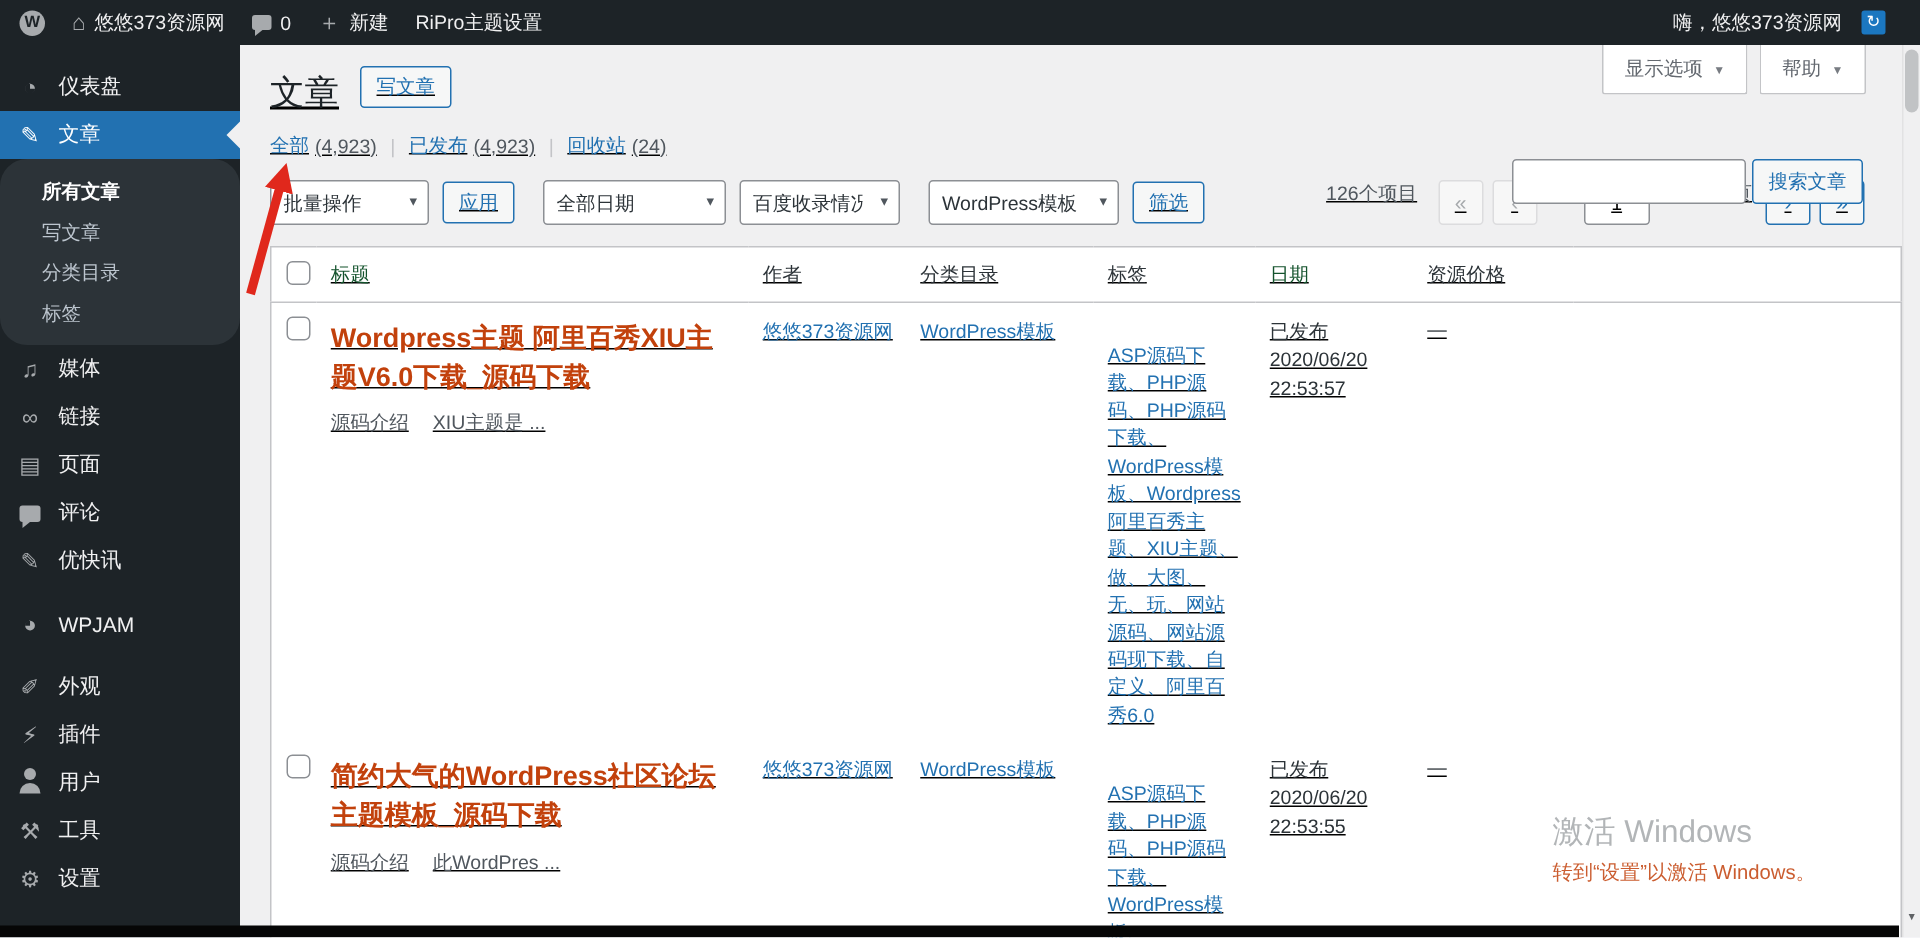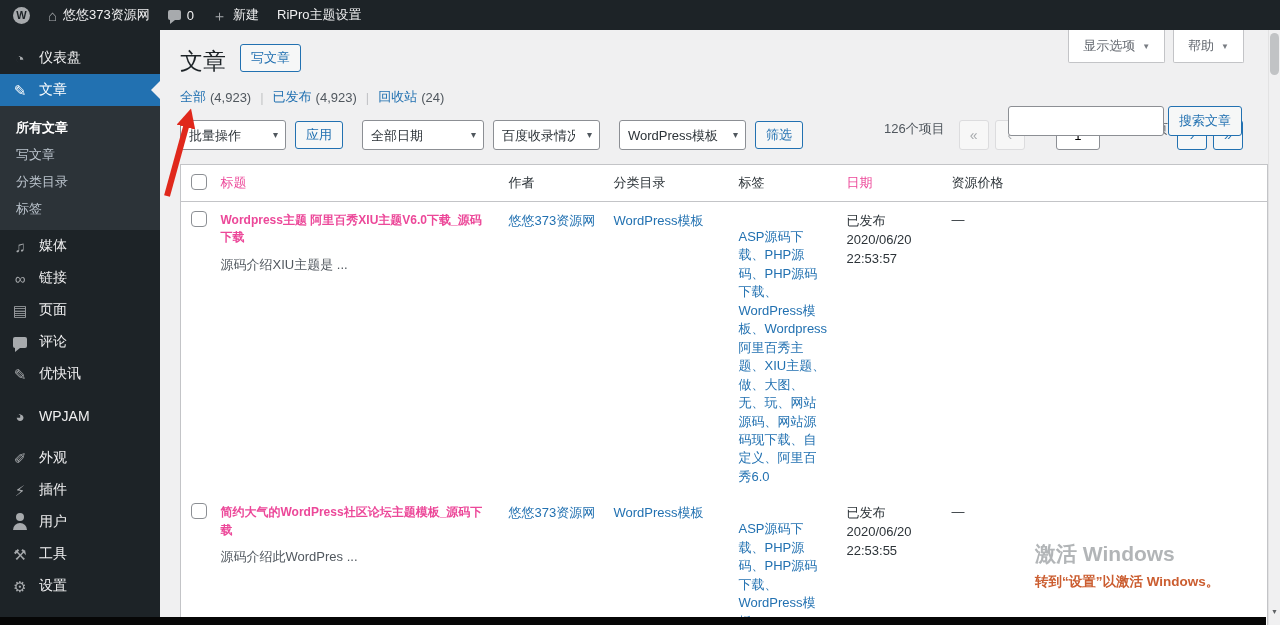--- a/index.html
+++ b/index.html
@@ -24,32 +24,32 @@
 
   
   .sidebar { position:absolute; top:30px; left:0; bottom:0; width:160px; background:#1d2327; color:#f0f0f1;
     font-size:14px; padding-top:12px; z-index:40; }
   .menu-item { display:flex; align-items:center; gap:9px; padding:0 8px 0 10px; height:32px; color:#f0f0f1; cursor:pointer; }
   .menu-item .mi { width:20px; text-align:center; color:#a7aaad; font-size:15px; line-height:1; flex:0 0 20px; }
   .menu-item.active { background:#2271b1; color:#fff; position:relative; }
   .menu-item.active .mi { color:#fff; }
   .menu-item.active::after { content:""; position:absolute; right:0; top:50%; margin-top:-9px;
     border:9px solid transparent; border-right-color:#f0f0f1; }
-  .submenu { background:#2c3338; padding:8px 4px; }
+  .submenu { background:#2c3338; padding:8px 16px;border-radius:18px; }
   .submenu-item { padding:5px 12px; color:#bcc5ce; font-size:13px; line-height:17px; cursor:pointer; }
   .submenu-item.current { color:#fff; font-weight:bold; }
   .menu-sep { height:10px; }
   .mi-bubble-wrap { display:flex; justify-content:center; }
   .mi .cs-bubble { width:14px; height:11px; }
   .mi-person { position:relative; width:18px; height:17px; display:inline-block; }
   .mi-person::before { content:""; position:absolute; left:5px; top:0; width:8px; height:8px; border-radius:50%; background:#a7aaad; }
   .mi-person::after { content:""; position:absolute; left:2px; top:10px; width:14px; height:7px; border-radius:7px 7px 0 0; background:#a7aaad; }
 
   
-  .content { position:absolute; left:160px; top:30px; right:12px; bottom:0; background:#f0f0f1; padding:0 0 0 20px; }
+  .content { position:absolute; left:160px; top:30px; right:12px; bottom:0; background:#f0f0f1; padding:0 0 0 20px;text-decoration:underline; }
 
   .screen-meta { position:absolute; top:0; right:24px; display:flex; gap:8px; z-index:10; }
   .meta-tab { background:#fff; border:1px solid #c3c4c7; border-top:none; border-radius:0 0 2px 2px;
     padding:7px 14px; font-size:13px; color:#646970; display:flex; gap:7px; align-items:center; cursor:pointer; }
   .meta-arr { font-size:8px; color:#787c82; }
 
   .heading-row { padding-top:16px; display:flex; align-items:center; }
   .page-title { font-size:23px; font-weight:400; color:#1d2327; line-height:30px; }
   .btn { display:inline-flex; align-items:center; justify-content:center; background:#f6f7f7; border:1px solid #2271b1;
     color:#2271b1; border-radius:3px; padding:0 10px; height:28px; font-size:13px; cursor:pointer; white-space:nowrap; }
@@ -76,34 +76,34 @@
   .displaying-num { margin-right:8px; color:#50575e; }
   .page-btn { width:30px; height:30px; display:flex; align-items:center; justify-content:center; border-radius:3px; font-size:14px; cursor:default; }
   .page-btn.disabled { background:#f7f7f7; border:1px solid #dcdcde; color:#a7aaad; }
   .page-btn.enabled { background:#f6f7f7; border:1px solid #2271b1; color:#2271b1; cursor:pointer; }
   .paging-label { margin:0 3px; }
   .current-page-input { width:44px; height:30px; text-align:center; border:1px solid #8c8f94; border-radius:3px; font-size:13px; font-family:inherit; }
 
   
   .posts-table { width:100%; border-collapse:collapse; background:#fff; margin-top:14px; border:1px solid #c3c4c7; table-layout:fixed; }
   .posts-table thead th { text-align:left; padding:8px 10px; font-size:13px; font-weight:400; color:#2c3338; border-bottom:1px solid #c3c4c7; }
-  .posts-table th.sortable { color:#ec4899; cursor:pointer; }
+  .posts-table th.sortable { color:#14532d; cursor:pointer; }
   .posts-table td { padding:10px 8px 8px 10px; vertical-align:top; font-size:13px; color:#2c3338; word-break:break-word; }
   .cb-cell { padding-top:9px !important; }
   .wp-cb { width:16px; height:16px; appearance:none; -webkit-appearance:none; border:1px solid #8c8f94; border-radius:4px; background:#fff; cursor:pointer; display:inline-block; }
-  .row-title { color:#ec4899; font-weight:bold; font-size:12px; line-height:1.45; cursor:pointer; }
+  .row-title { color:#c2410c; font-weight:bold; font-size:18px; line-height:1.45; cursor:pointer; }
   .row-excerpt { margin-top:9px; color:#50575e; }
-  .ex-label { color:#50575e; }
+  .ex-label { margin-right:16px; color:#50575e; }
   .link { color:#2271b1; cursor:pointer; }
   .tags-text { display:block; line-height:1.42;margin-top:16px; }
   .date-cell div { line-height:1.45; }
 
   
   .arrow-overlay { position:absolute; left:0; top:0; width:1280px; height:625px; pointer-events:none; z-index:60; }
-  .watermark { position:absolute; left:1035px; top:540px; z-index:30; pointer-events:none;font-weight:bold; }
+  .watermark { position:absolute; left:1035px; top:540px; z-index:30; pointer-events:none; }
   .wm1 { font-size:21px; color:#9fa3a6; opacity:.8; }
   .wm2 { font-size:13.5px; color:#c2410c; opacity:.85; margin-top:5px; }
 
   .scrollbar { position:absolute; top:30px; right:0; width:12px; bottom:0; background:#f0f0f1; border-left:1px solid #e2e2e3; z-index:45; }
   .scroll-thumb { position:absolute; top:3px; left:1px; width:9px; height:42px; background:#c1c3c5; border-radius:5px; cursor:pointer; }
   .scroll-arrow { position:absolute; bottom:10px; left:0; width:11px; text-align:center; font-size:7px; color:#5f6265; }
   .bottom-strip { position:absolute; left:0; bottom:0; width:1266px; height:8px; background:#060606; z-index:70; }
 </style>
 </head>
 <body>
@@ -122,20 +122,26 @@
       <span class="ab-item">
         <span class="cs-bubble"></span>
         <span>0</span>
       </span>
       <span class="ab-item">
         <span class="ab-icon">＋</span>
         <span>新建</span>
       </span>
       <span class="ab-item">
         <span>RiPro主题设置</span>
+      </span>
+    </div>
+    <div class="ab-right">
+      <span class="ab-item">
+        <span>嗨，悠悠373资源网</span>
+        <span class="avatar">↻</span>
       </span>
     </div>
   </header>
 
   <nav class="sidebar">
     <div class="menu-item">
       <span class="mi">◔</span>
       <span>仪表盘</span>
     </div>
     <div class="menu-item active">

